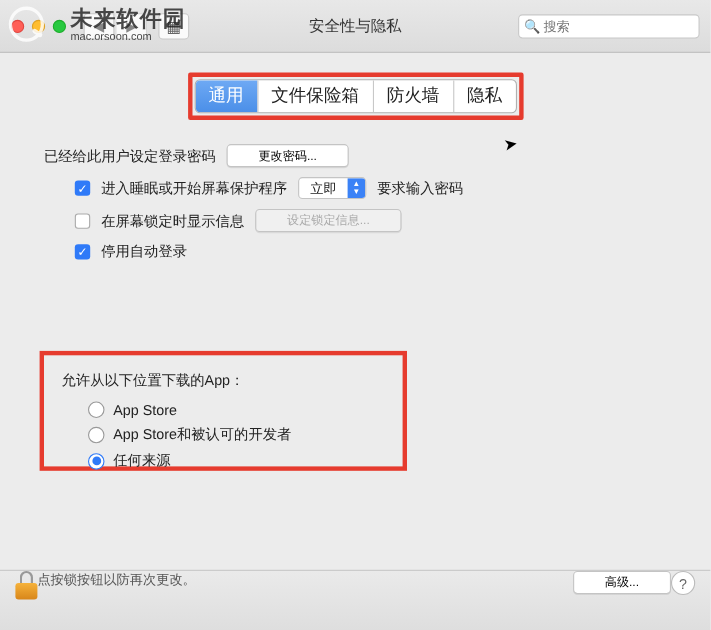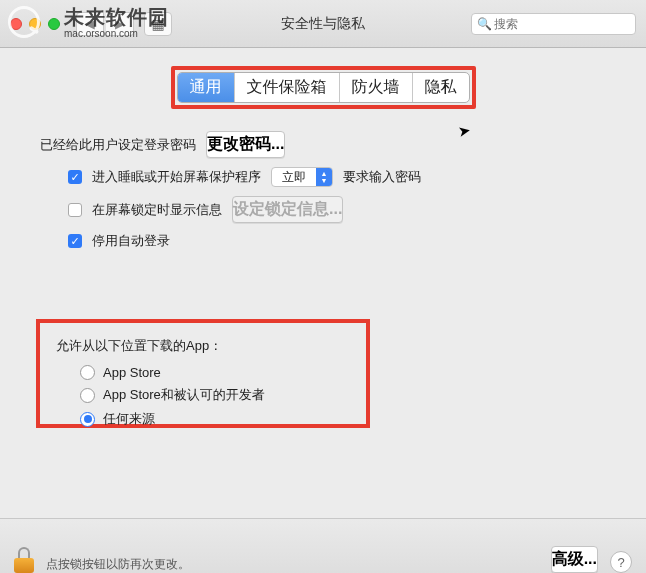--- a/index.html
+++ b/index.html
@@ -74,23 +74,22 @@
     }
 
     .form-area{
       margin:22px 40px 0 40px;
       font-size:13px;
     }
     .row{ display:flex; align-items:center; gap:10px; margin-bottom:9px;}
     .indent{ margin-left:28px;}
     .btn {
       background:#fff; border:1px solid #c4c4c4; border-radius:4px;
-      padding:2px 0; font-size:16px; box-shadow:0 1px 0 rgba(0,0,0,.08);
+      padding:2px 28px; font-size:11px; box-shadow:0 1px 0 rgba(0,0,0,.08);
       cursor:pointer;
-      font-weight:bold;
     }
     .btn-disabled{ color:#aaa; background:#f0f0f0;}
     .checkbox{
       width:14px; height:14px; border-radius:3px;
       display:inline-flex; align-items:center; justify-content:center;
       font-size:11px; color:#fff; flex-shrink:0;
     }
     .cb-on{ background:#2f7af8; }
     .cb-off{ background:#fff; border:1px solid #aaa;}
     .select{
@@ -114,21 +113,21 @@
       width:15px; height:15px; border-radius:50%; border:1px solid #999;
       display:flex;align-items:center;justify-content:center; flex-shrink:0; background:#fff;
     }
     .radio.sel{ border-color:#2f7af8;}
     .radio.sel::after{content:""; width:8px; height:8px; border-radius:50%; background:#2f7af8;}
 
     .footer{
       position:absolute; left:0; right:0; bottom:0; height:55px;
       border-top:1px solid #c8c8c8;
       background:linear-gradient(#eaeaea,#dedede);
-      display:flex; align-items:flex-end; padding:0 14px; gap:12px;margin-top:43px;
+      display:flex; align-items:flex-start; padding:0 14px; margin-top:43px;
     }
     .lock-icon{
       width:20px; height:26px; position:relative;
     }
     .lock-body{
       position:absolute;bottom:0;width:20px;height:15px;
       background:linear-gradient(#f6b23a,#d8861a);
       border-radius:3px;
     }
     .lock-shackle{

